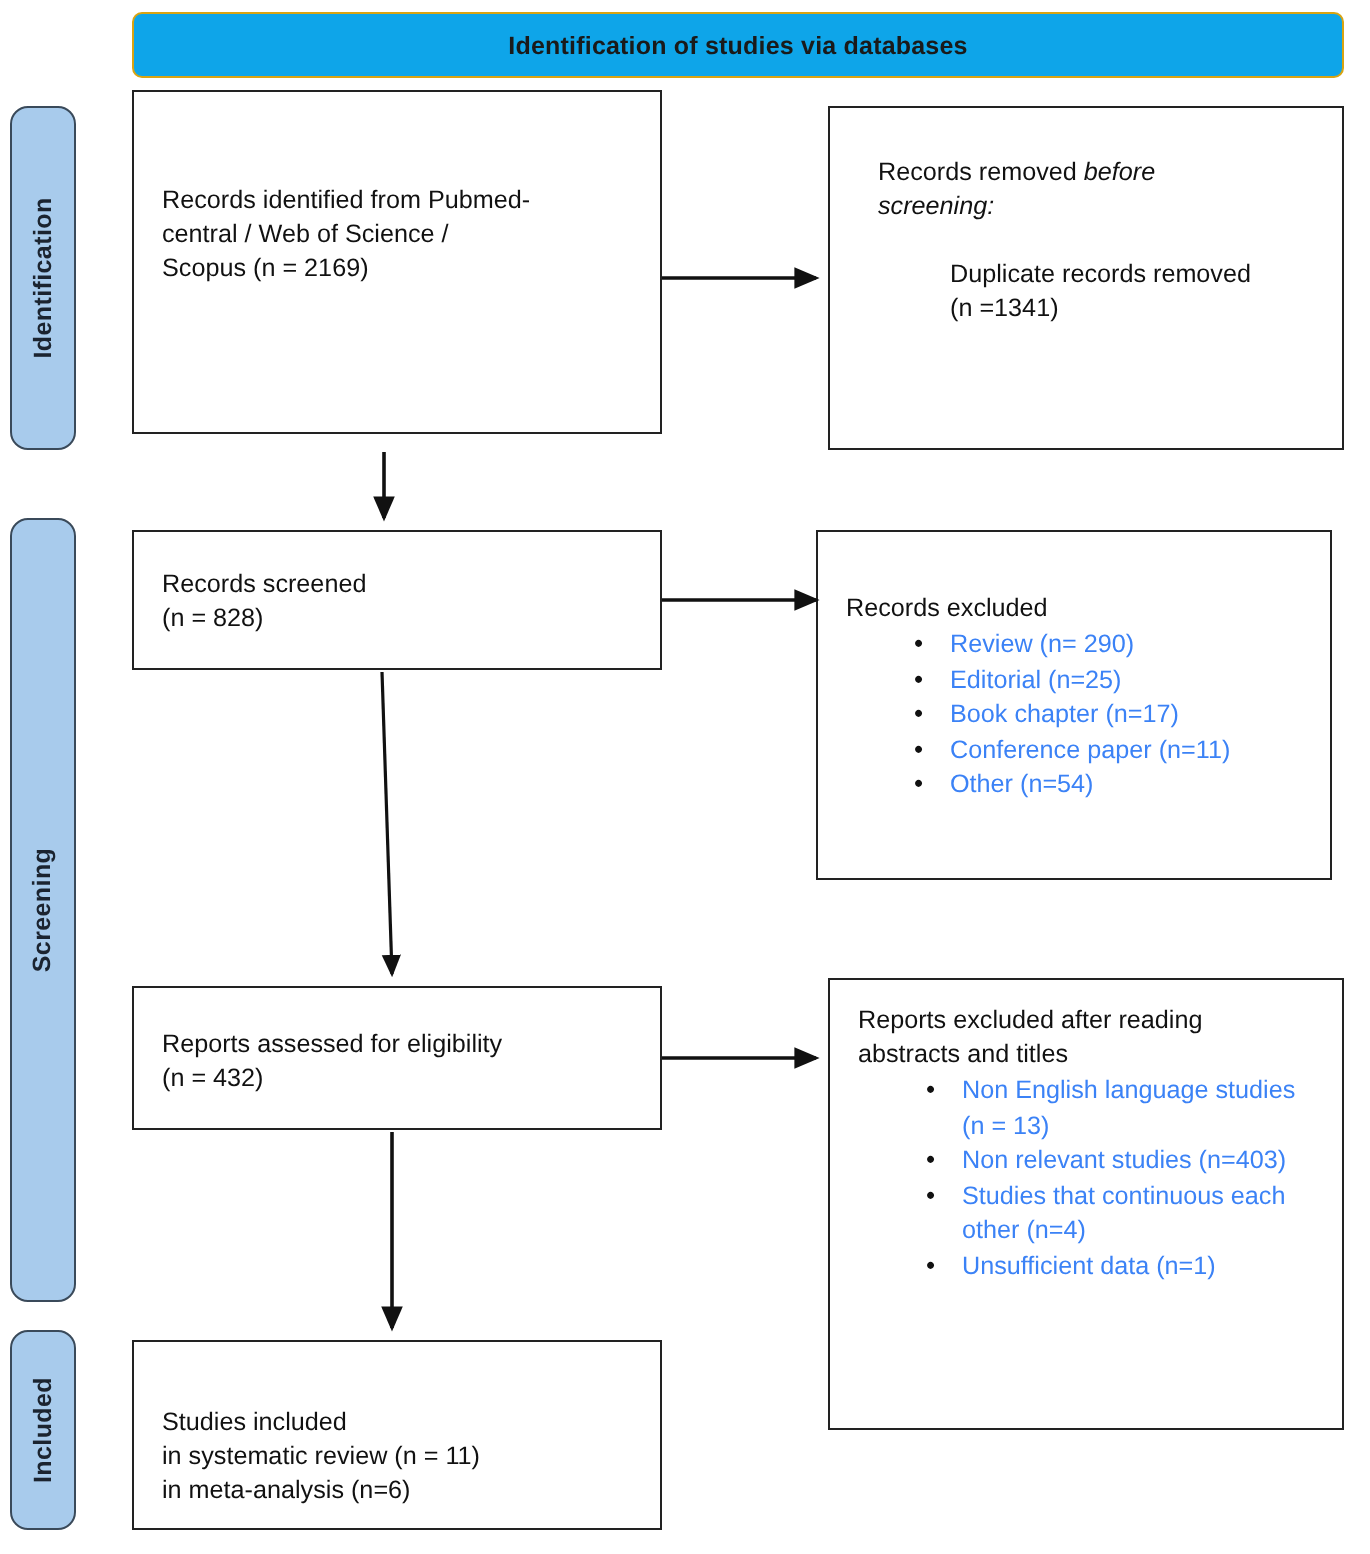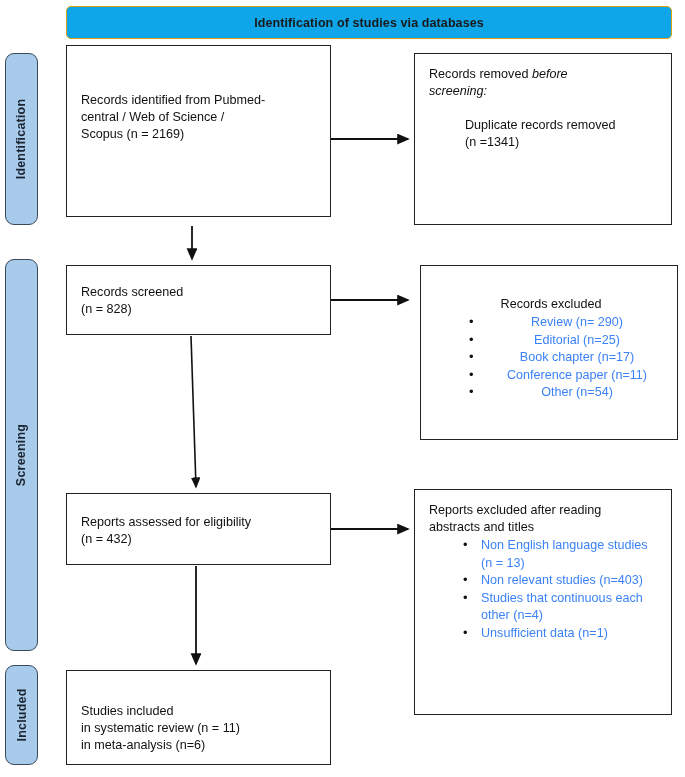--- a/index.html
+++ b/index.html
@@ -100,23 +100,23 @@
   #box-screened .box-inner { top: 18px; }
 
   #box-eligibility     { left: 66px; top: 493px; width: 265px; height: 72px; }
   #box-eligibility .box-inner { top: 20px; }
 
   #box-included        { left: 66px; top: 670px; width: 265px; height: 95px; }
   #box-included .box-inner { top: 32px; }
 
   
   #box-removed         { left: 414px; top: 53px;  width: 258px; height: 172px; }
-  #box-removed .box-inner { top: 12px; }
-
-  #box-records-excluded { left: 420px; top: 265px; width: 258px; height: 175px; text-align: center; }
+  #box-removed .box-inner { top: 24px; margin-left: 10px; }
+
+  #box-records-excluded { left: 408px; top: 265px; width: 258px; height: 175px; }
   #box-records-excluded .box-inner { top: 30px; }
 
   #box-reports-excluded { left: 414px; top: 489px; width: 258px; height: 226px; }
   #box-reports-excluded .box-inner { top: 12px; }
 
   .indent-block { margin-top: 17px; padding-left: 36px; }
 
   
   ul.bullets {
     margin: 1px 0 0 0;

